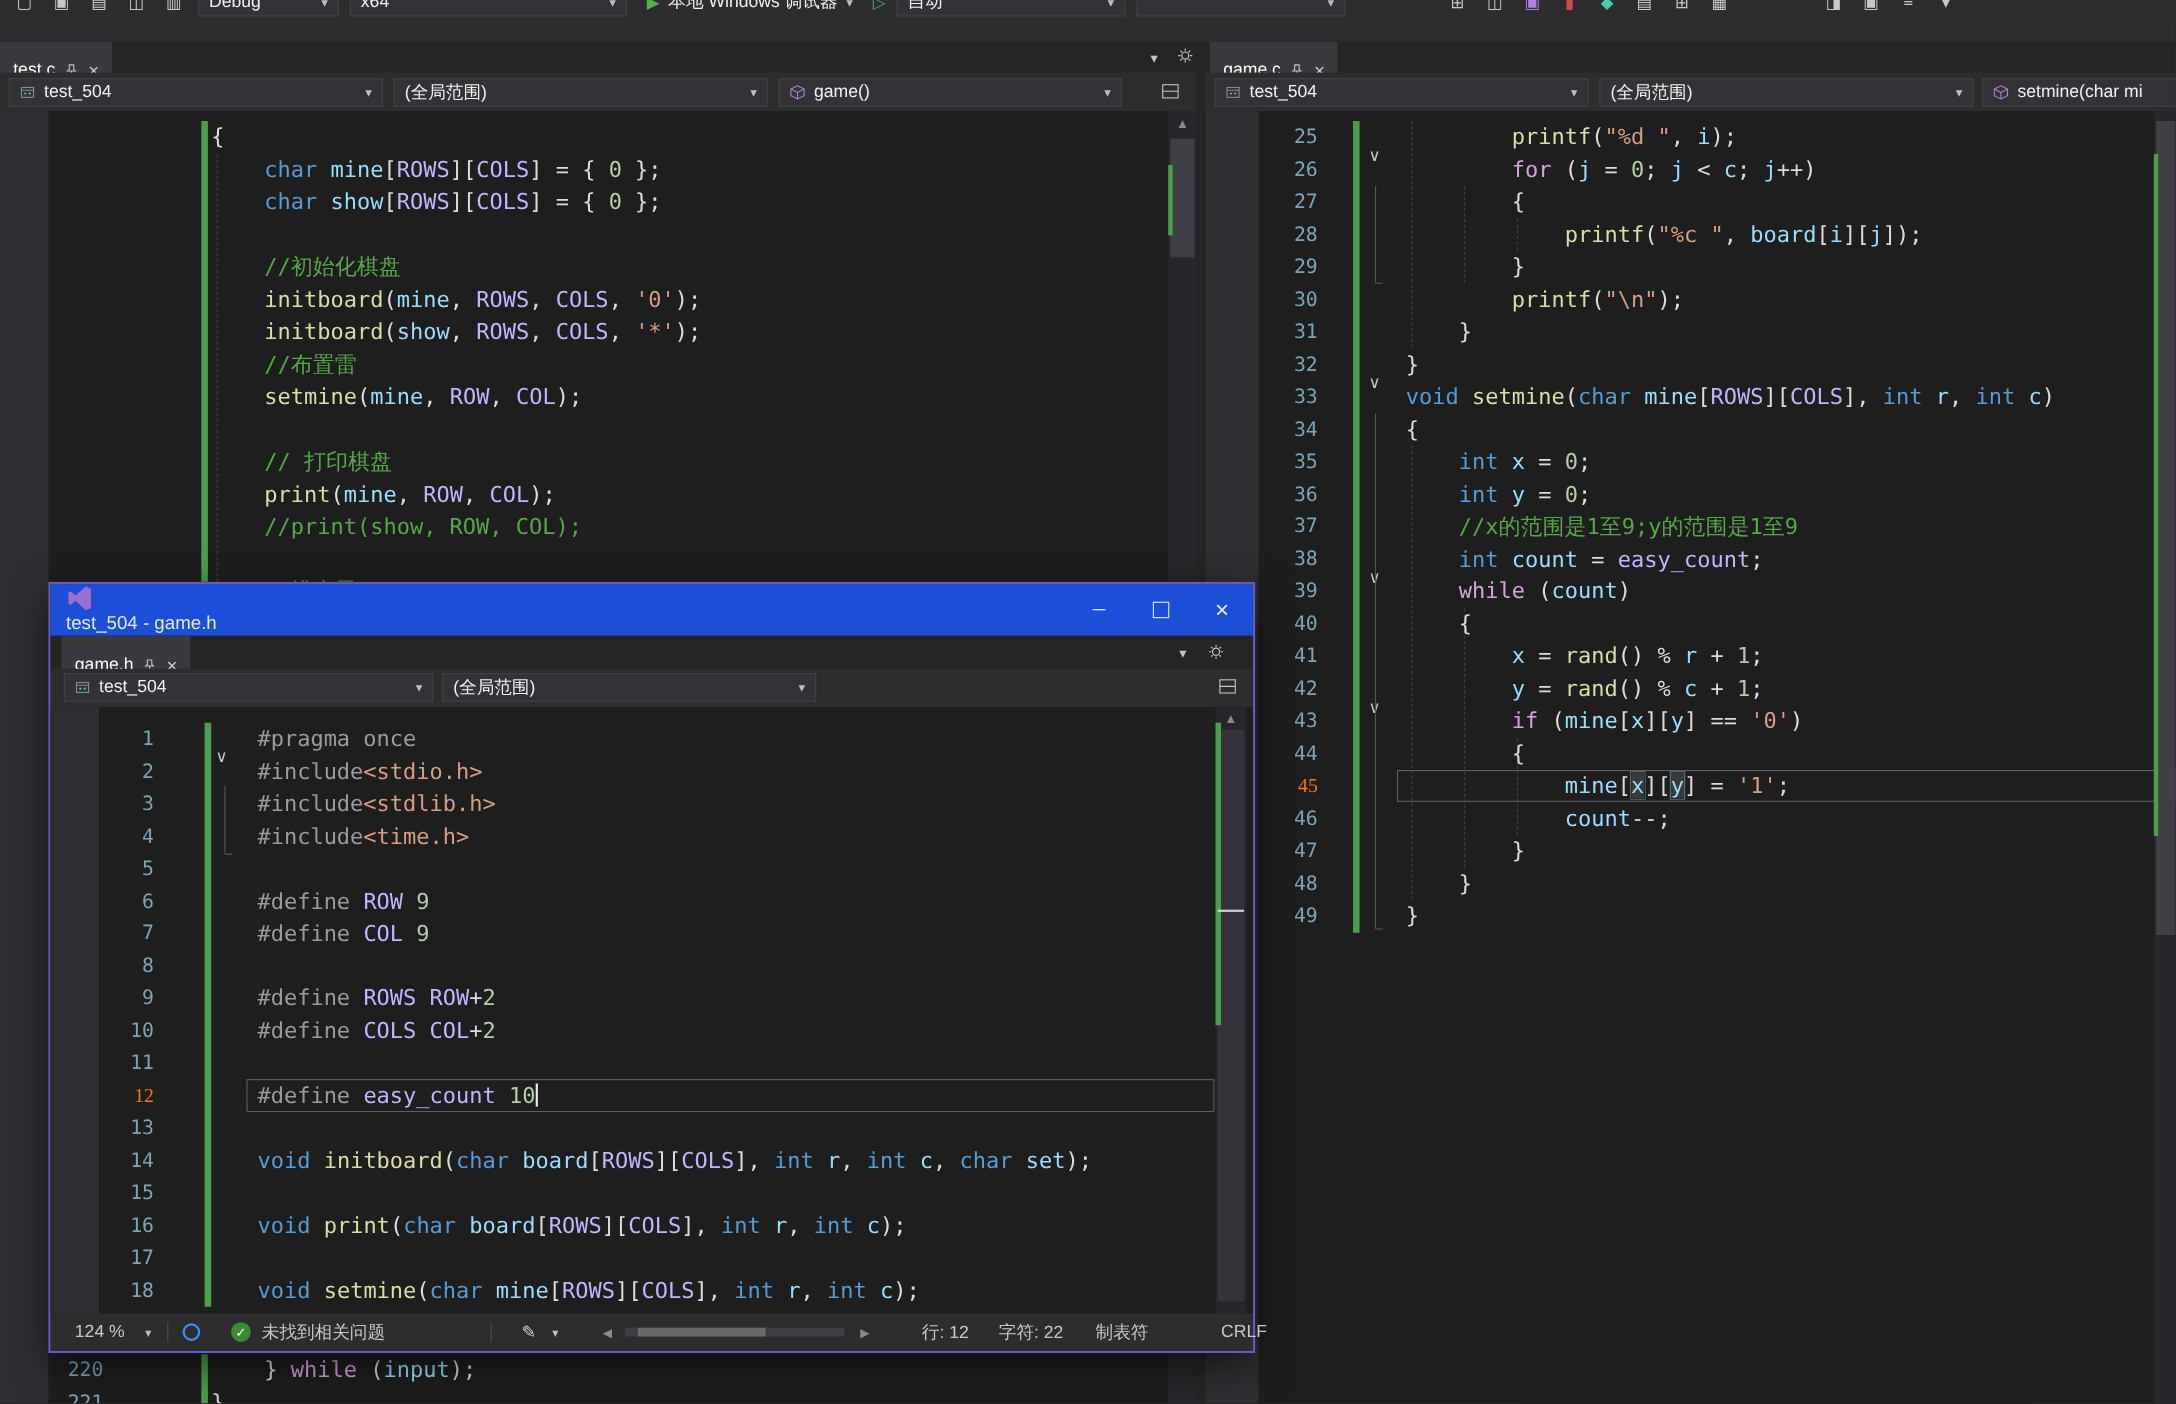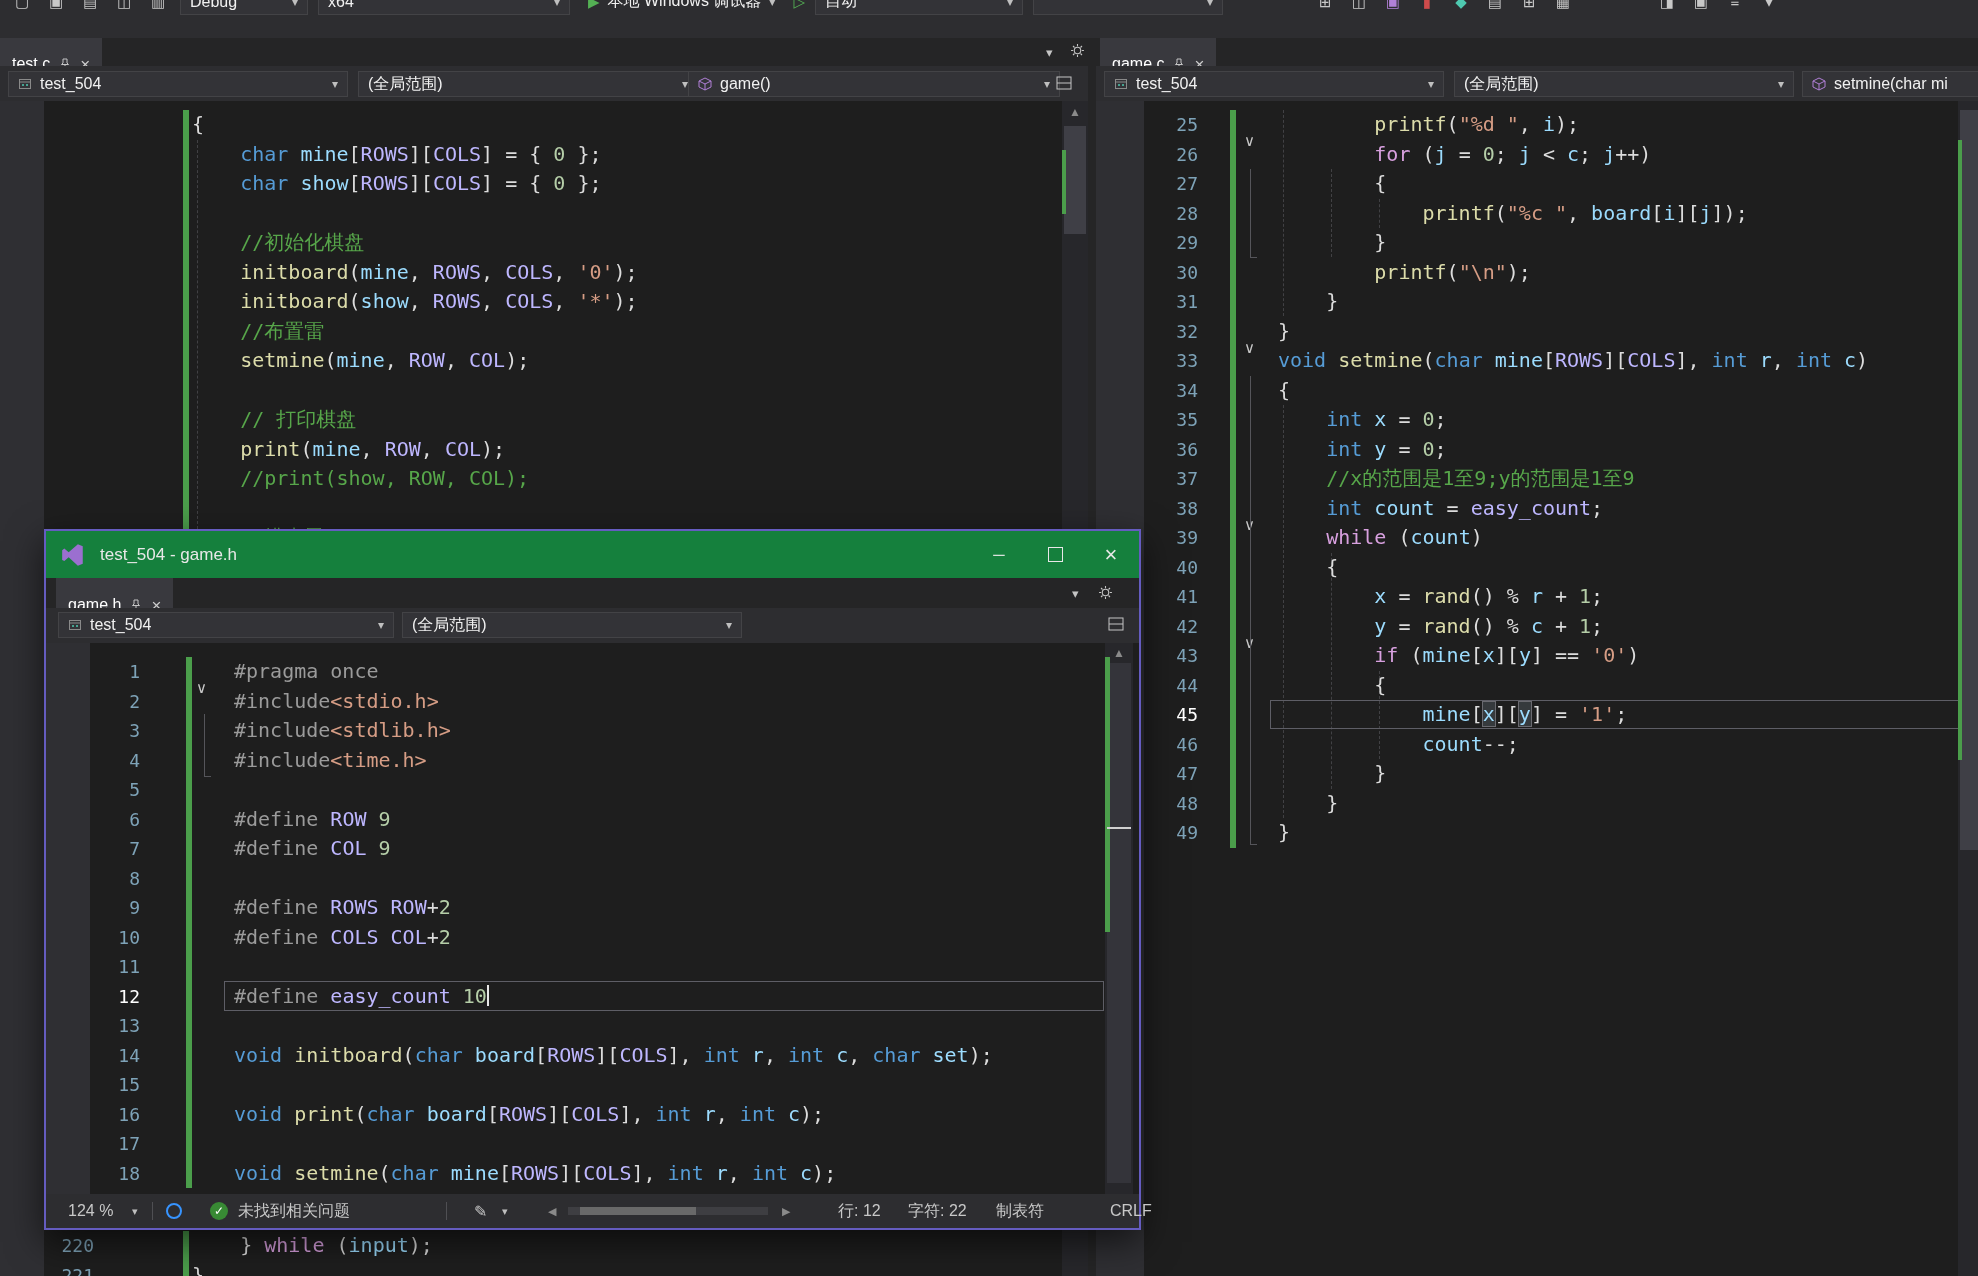--- a/index.html
+++ b/index.html
@@ -21,41 +21,41 @@
        background:#39393E;color:#FFFFFF;font-size:16px;white-space:nowrap;}
   .tabx{color:#CFCFCF;font-size:17px;line-height:1;}
   .stripicon{position:absolute;color:#C5C5C5;font-size:13px;}
   
   .navbar{position:absolute;background:#2D2D30;}
   
   .editorbg{position:absolute;background:#1E1E1E;}
   .marginstrip{position:absolute;background:#2F2F33;}
   .lncol{position:absolute;width:64px;text-align:right;font:18px "DejaVu Sans Mono",monospace;color:#7EA3B8;}
   .lncol .ln{height:29.5px;line-height:29.5px;}
-  .lncol .ln.cur{color:#ffffff;}
+  .lncol .ln.cur{color:#f97316;font-family:Liberation Serif, serif;}
   .codecol{position:absolute;font:20px "DejaVu Sans Mono",monospace;white-space:pre;}
   .codecol .cl{height:29.5px;line-height:29.5px;}
   .kw{color:#569CD6}.ctl{color:#D8A0DF}.mac{color:#BEB7FF}.fn{color:#DCDCAA}.var{color:#9CDCFE}
   .num{color:#B5CEA8}.str{color:#D69D85}.com{color:#57A64A}.pre{color:#9B9B9B}.pun{color:#DCDCDC}
   .hl{background:#363A3D;box-shadow:0 0 0 1px #6A6A70;}
   .caret{display:inline-block;width:2px;height:21px;background:#E8E8E8;vertical-align:-3px;}
   .chg{position:absolute;width:6px;background:#4B9E4B;}
   .guide{position:absolute;width:0;border-left:1px dashed #414144;}
   .fold{position:absolute;width:0;border-left:1px solid #55555A;}
   .tick{position:absolute;height:0;width:7px;border-top:1px solid #55555A;}
   .chev{position:absolute;color:#C8C8C8;font:15px "DejaVu Sans",sans-serif;}
   .curline{position:absolute;border:1px solid #5E5E66;box-sizing:border-box;}
   .sbtrack{position:absolute;background:#27272B;}
   .sbthumb{position:absolute;background:#3F3F46;}
   .sbmark{position:absolute;background:#4B9E4B;}
   .sbarrow{position:absolute;color:#8A8A8A;font-size:12px;text-align:center;}
   
   .win{position:absolute;background:#1E1E1E;border:2px solid #655CC0;box-sizing:border-box;
        box-shadow:0 12px 34px rgba(0,0,0,.6);}
-  .wtitle{position:absolute;left:0;top:0;right:0;height:47px;background:#15803d;display:flex;align-items:center;}
+  .wtitle{position:absolute;left:0;top:0;right:0;height:47px;background:#1d4ed8;display:flex;align-items:flex-start;flex-direction:column;}
   .wtitletext{margin-left:14px;font-size:17px;color:#E8E8E8;}
   .wbtns{position:absolute;right:0;top:0;height:47px;display:flex;}
   .wbtn{width:56px;height:47px;display:flex;align-items:center;justify-content:center;color:#E8E8E8;font-size:16px;}
   .maxbox{width:13px;height:13px;border:1px solid #E8E8E8;display:inline-block;}
   .statusbar{position:absolute;background:#2D2D30;font-size:16px;color:#C8C8C8;}
   .sbitem{position:absolute;top:0;height:34px;display:flex;align-items:center;white-space:nowrap;}
   .sep{width:1px;height:18px;background:#4F4F53;}
   .okicon{display:inline-flex;width:18px;height:18px;border-radius:50%;background:#388A34;color:#fff;
           font-size:12px;align-items:center;justify-content:center;}
   .fbicon{display:inline-block;width:16px;height:16px;border-radius:50%;border:2px solid #3794FF;box-sizing:border-box;}
@@ -139,21 +139,21 @@
             <path d="M4 8h2M5 7v2M8 8h2M9 7v2" stroke="#4EC9B0"></path>
           </svg>
         </span>
       <span>test_504</span>
       <span class="arr">▾</span>
     </div>
     <div class="combo abs" style="left:358px;top:5px;width:340px;">
       <span>(全局范围)</span>
       <span class="arr">▾</span>
     </div>
-    <div class="combo abs" style="left:688px;top:5px;width:372px;">
+    <div class="combo abs" style="left:708px;top:5px;width:312px;">
       <span>
           <svg width="14" height="14" viewBox="0 0 14 14">
             <path d="M7 1L13 4v6L7 13 1 10V4z" fill="none" stroke="#B180D7"></path>
             <path d="M1 4l6 3 6-3M7 7v6" fill="none" stroke="#B180D7"></path>
           </svg>
         </span>
       <span>game()</span>
       <span class="arr">▾</span>
     </div>
     <span class="abs" style="left:1056px;top:10px;">

